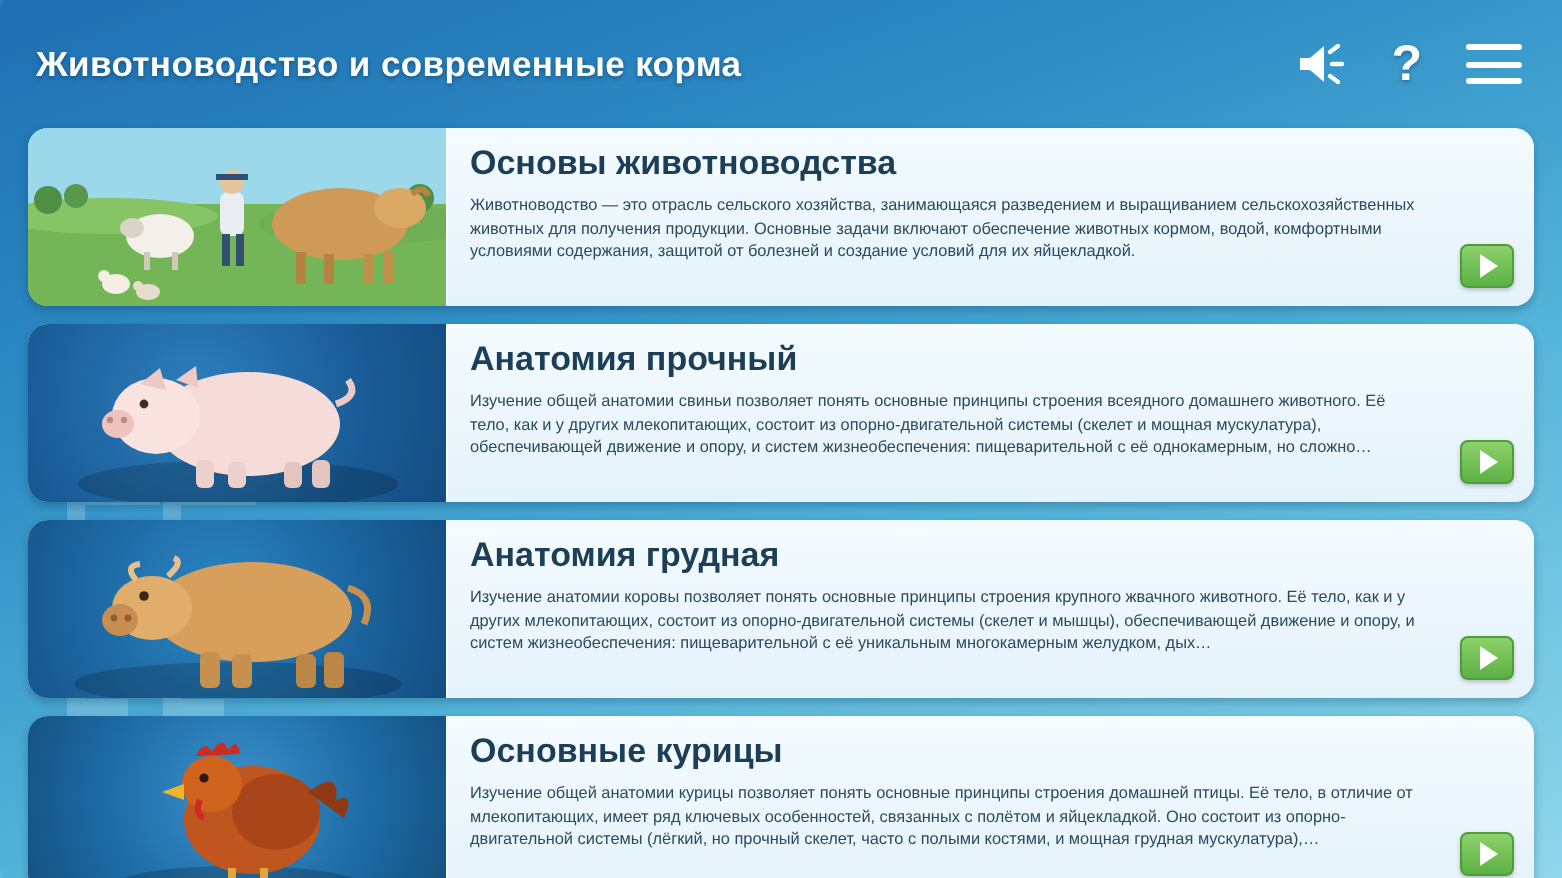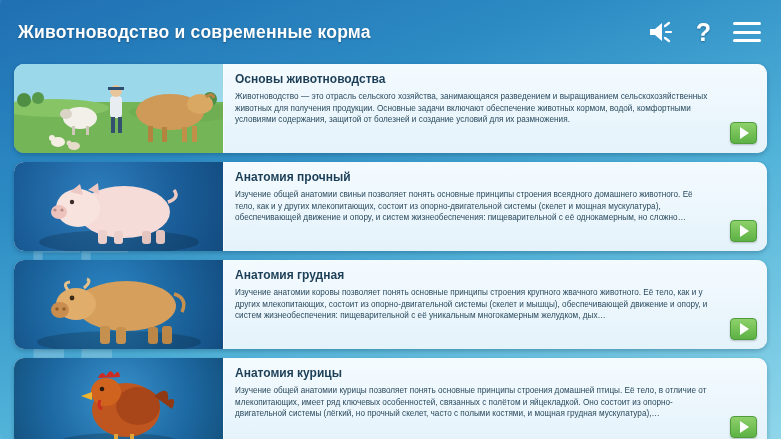--- a/index.html
+++ b/index.html
@@ -100,21 +100,21 @@
   }
   .thumb-inner { position: absolute; inset: 0; }
 
   .card-body {
     flex: 1 1 auto;
     position: relative;
     padding: 8px 54px 8px 11px;
     background: linear-gradient(180deg, #f4fbff 0%, #e4f2fa 100%);
   }
   .card-title {
-    font-size: 12px;
+    font-size: 17px;
     font-weight: bold;
     color: #1c3f57;
     margin-bottom: 5px;
   }
   .card-desc {
     font-size: 8.2px;
     line-height: 1.42;
     color: #2b4b5e;
     max-height: 58px;
     overflow: hidden;
@@ -217,21 +217,21 @@
 
           <ellipse cx="44" cy="78" rx="7" ry="5" fill="#f4efe2"></ellipse>
           <circle cx="38" cy="74" r="3" fill="#f4efe2"></circle>
           <ellipse cx="60" cy="82" rx="6" ry="4" fill="#e6dccb"></ellipse>
           <circle cx="55" cy="79" r="2.5" fill="#e6dccb"></circle>
         </svg>
       </div>
     </div>
     <div class="card-body">
       <div class="card-title">Основы животноводства</div>
-      <div class="card-desc">Животноводство — это отрасль сельского хозяйства, занимающаяся разведением и выращиванием сельскохозяйственных животных для получения продукции. Основные задачи включают обеспечение животных кормом, водой, комфортными условиями содержания, защитой от болезней и создание условий для их размножения.</div>
+      <div class="card-desc">Животноводство — это отрасль сельского хозяйства, занимающаяся разведением и выращиванием сельскохозяйственных животных для получения продукции. Основные задачи включают обеспечение животных кормом, водой, комфортными условиями содержания, защитой от болезней и создание условий для их яйцекладкой.</div>
       <div class="play-btn">
         <div class="play-tri"></div>
       </div>
     </div>
   </div>
 
   <div class="card">
     <div class="thumb">
       <div class="thumb-inner scene-studio">
         <svg width="210" height="89" viewBox="0 0 210 89">
@@ -305,21 +305,21 @@
           <path d="M86 42 q-3 7 2 9" stroke="#cc2c22" stroke-width="3" fill="none"></path>
           <path d="M140 38 q16 -12 14 4 q10 -4 4 9" fill="#8f3a14"></path>
           <rect x="100" y="76" width="4" height="10" fill="#e0a63b"></rect>
           <rect x="116" y="76" width="4" height="10" fill="#e0a63b"></rect>
           <path d="M96 86 h14" stroke="#e0a63b" stroke-width="3"></path>
           <path d="M112 86 h14" stroke="#e0a63b" stroke-width="3"></path>
         </svg>
       </div>
     </div>
     <div class="card-body">
-      <div class="card-title">Анатомия курицы</div>
+      <div class="card-title">Основные курицы</div>
       <div class="card-desc">Изучение общей анатомии курицы позволяет понять основные принципы строения домашней птицы. Её тело, в отличие от млекопитающих, имеет ряд ключевых особенностей, связанных с полётом и яйцекладкой. Оно состоит из опорно-двигательной системы (лёгкий, но прочный скелет, часто с полыми костями, и мощная грудная мускулатура),…</div>
       <div class="play-btn">
         <div class="play-tri"></div>
       </div>
     </div>
   </div>
 
 </div>
 
 </body></html>

